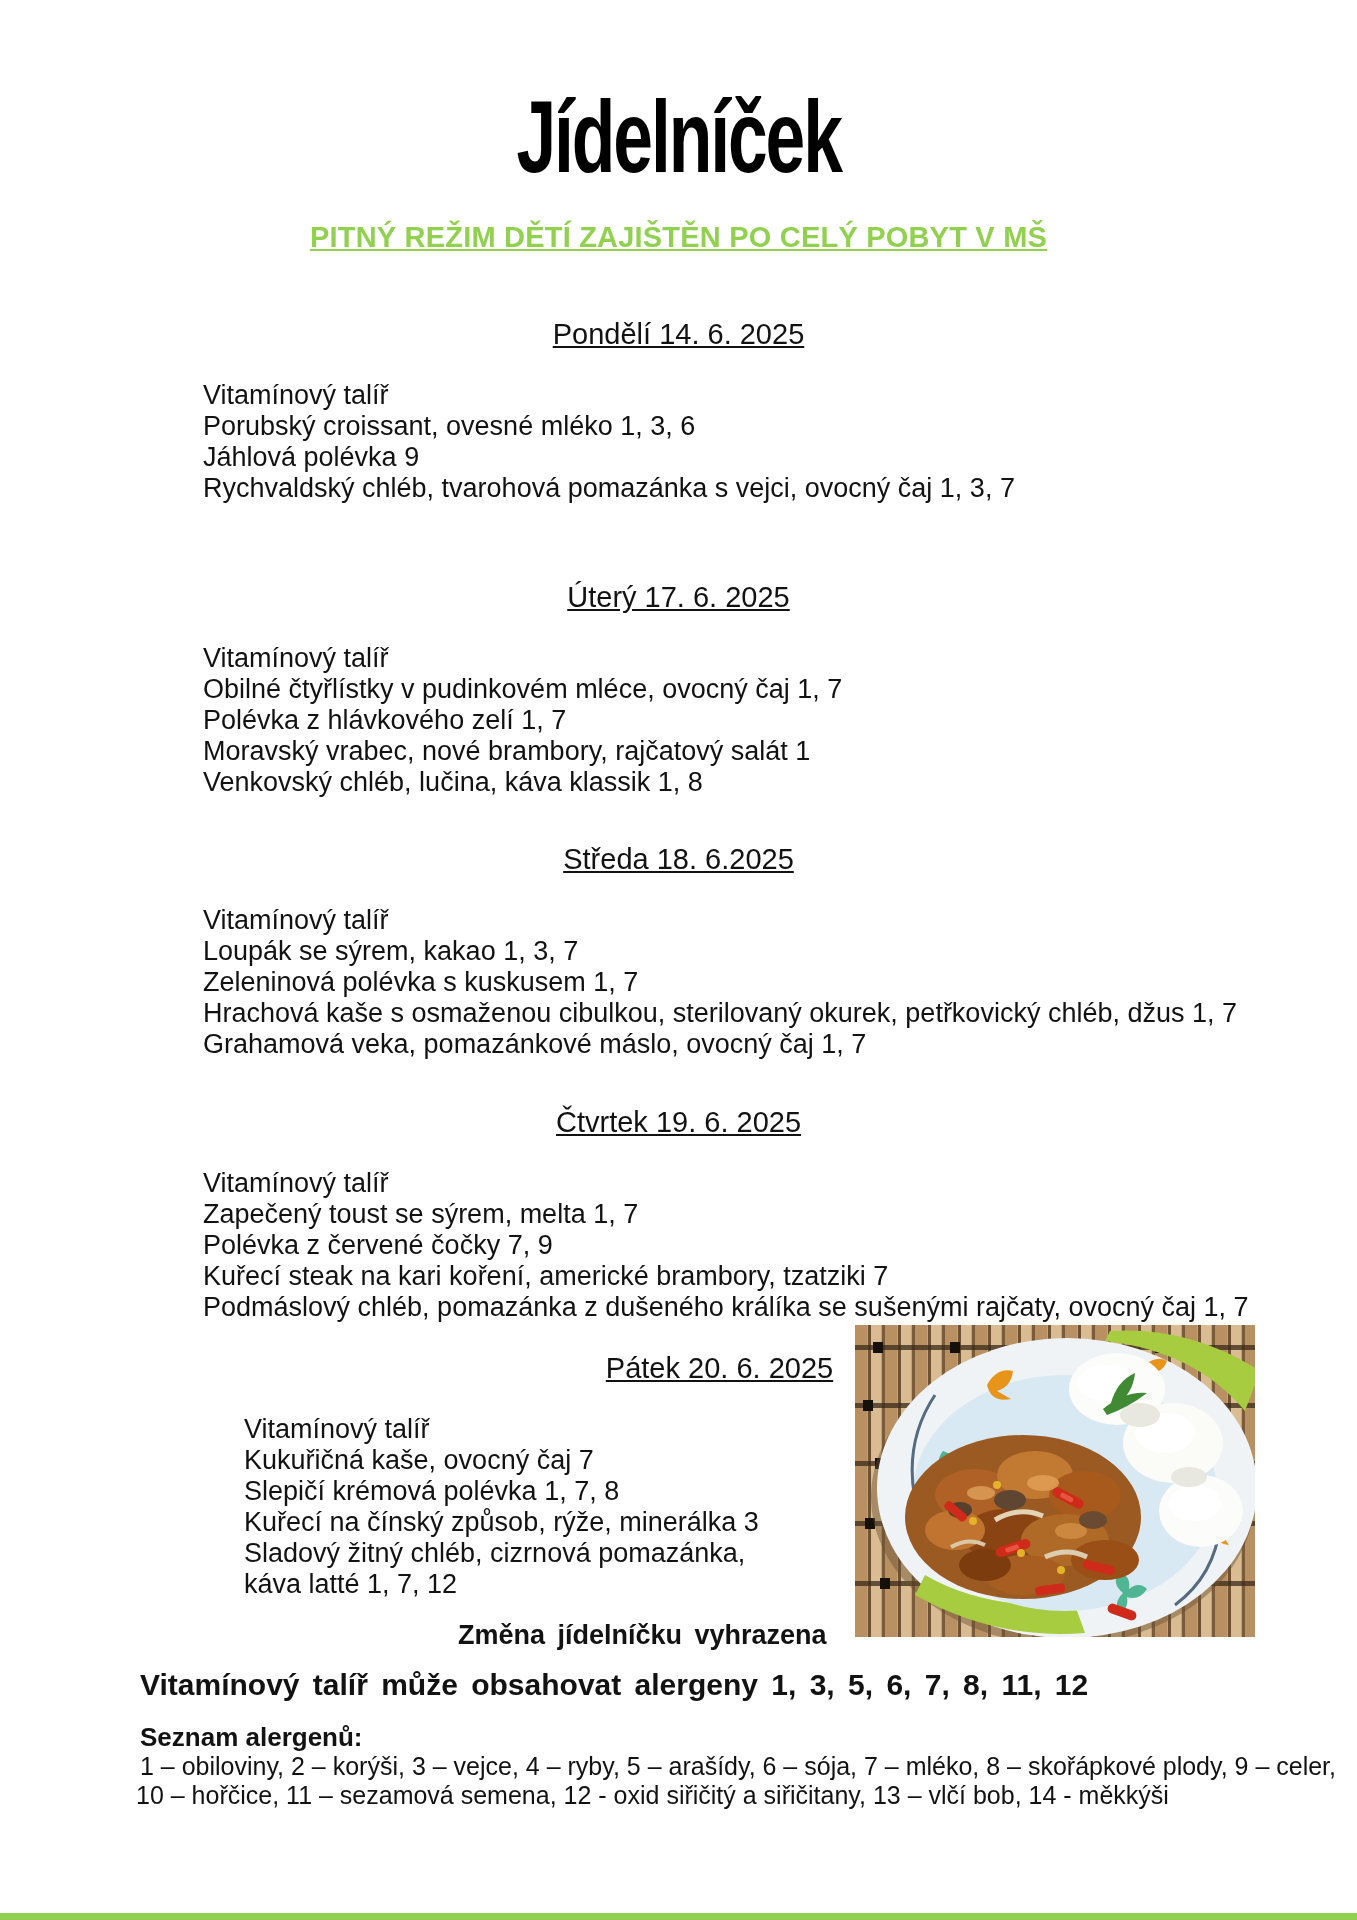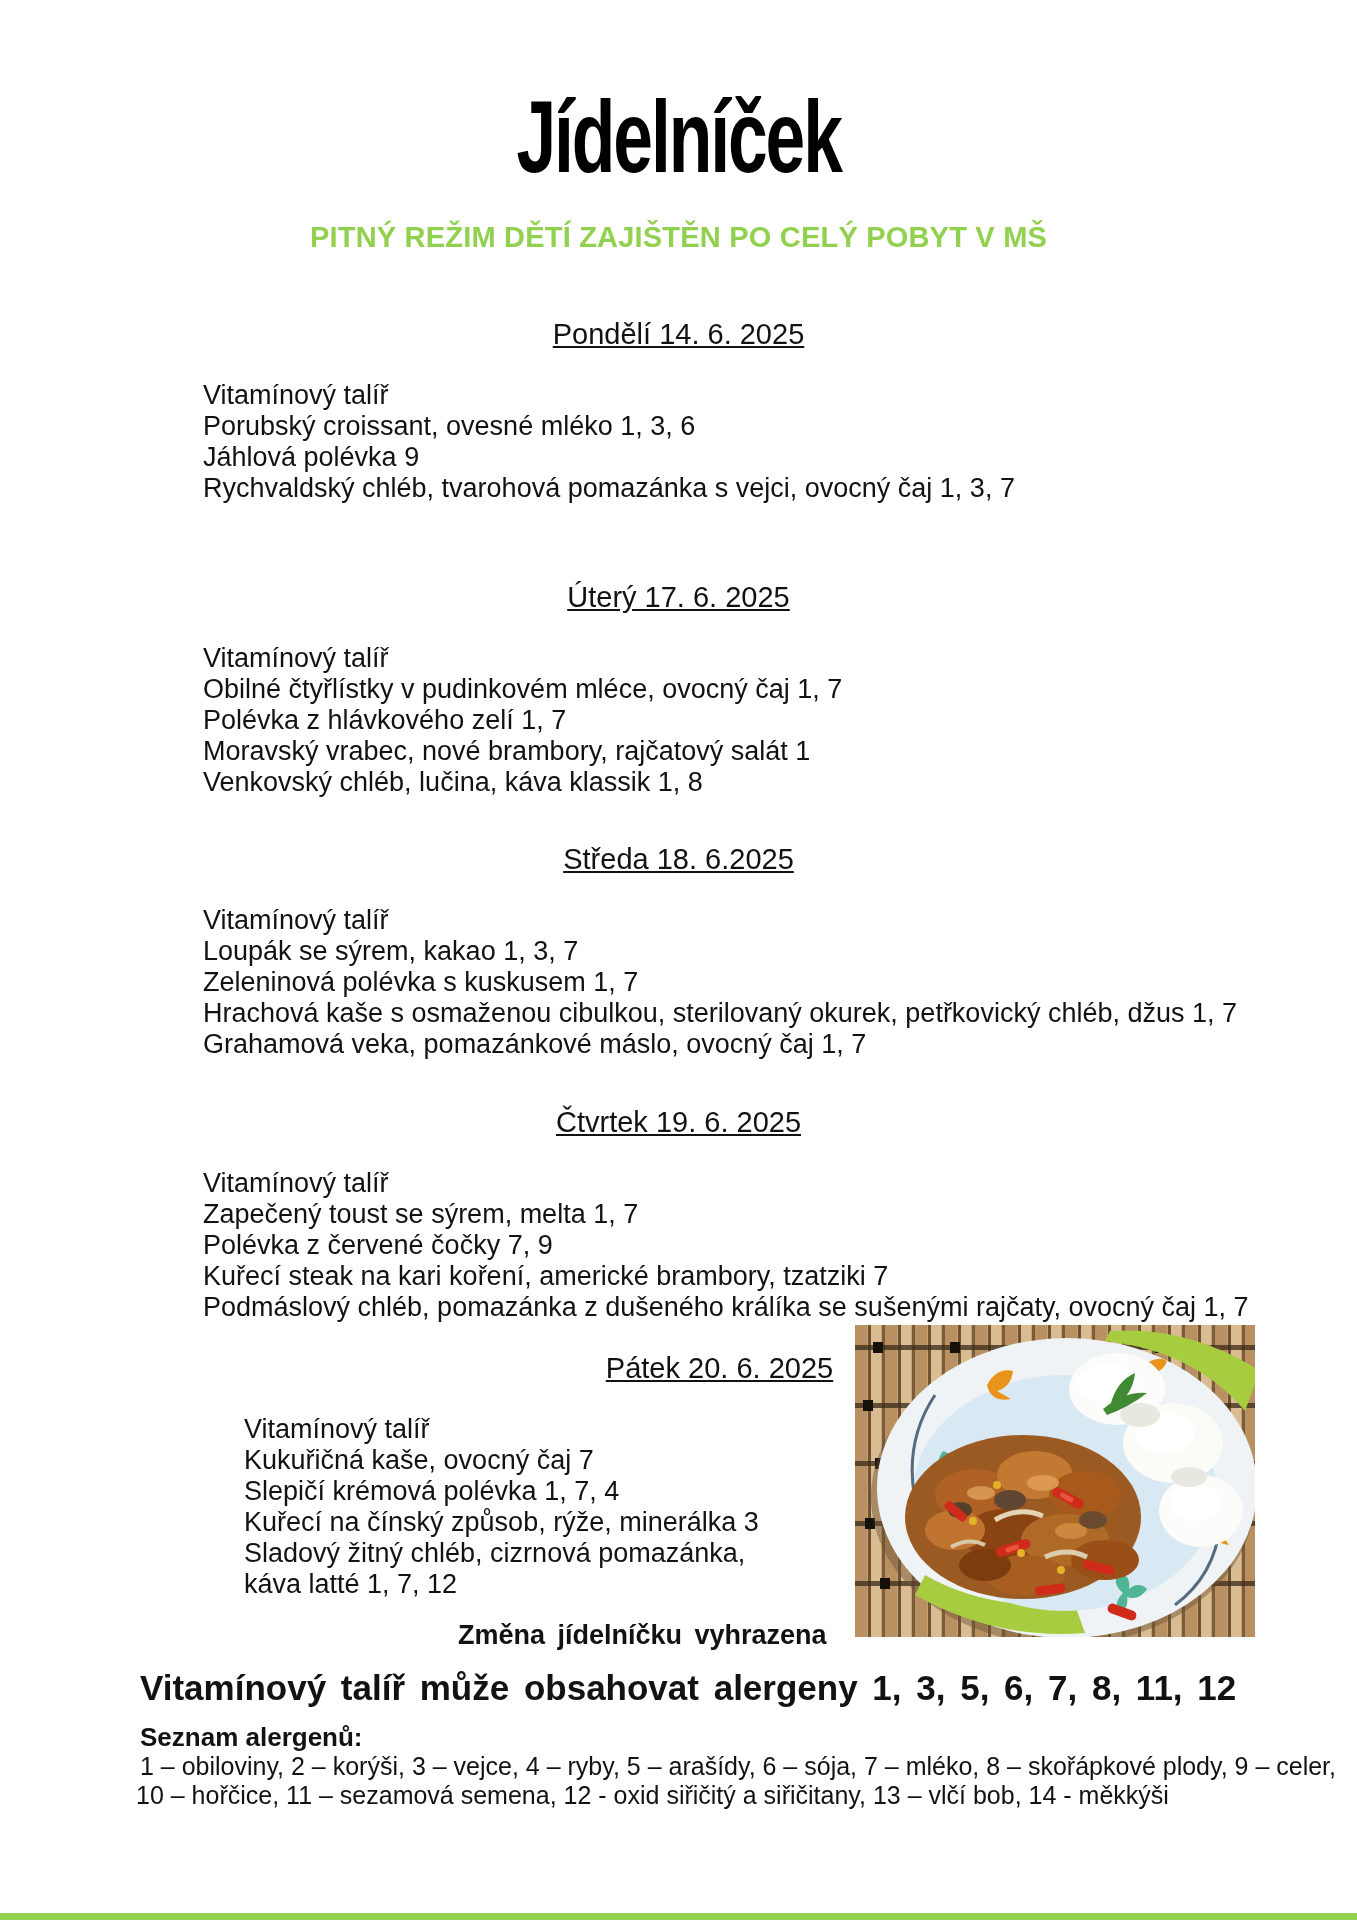--- a/index.html
+++ b/index.html
@@ -23,20 +23,21 @@
     transform:scaleX(0.70);
     transform-origin:center;
     color:#000;
   }
   
   .subtitle-wrap{position:absolute;top:221px;left:0;width:100%;text-align:center;}
   .subtitle{
     font-size:29px;
     font-weight:bold;
     color:#92D050;
+    text-decoration:underline;
     letter-spacing:0.2px;
   }
   
   .day{position:absolute;left:0;width:100%;}
   .day-0{top:318px;}
   .day-1{top:581px;}
   .day-2{top:843px;}
   .day-3{top:1106px;}
   .day-4{top:1352px;padding-left:41px;}
   .day-heading{
@@ -61,21 +62,21 @@
     left:855px;top:1325px;
     width:400px;height:312px;
   }
   
   .change-note{
     position:absolute;top:1620px;left:458px;
     font-size:27px;font-weight:bold;word-spacing:5px;
   }
   .vitamin-note{
     position:absolute;top:1668px;left:140px;
-    font-size:35px;font-weight:bold;word-spacing:5px;
+    font-size:30px;font-weight:bold;word-spacing:5px;
   }
   .allergen-title{
     position:absolute;top:1722px;left:140px;
     font-size:26px;font-weight:bold;
   }
   .allergen-line-1{
     position:absolute;top:1752px;left:140px;
     font-size:25px;
   }
   .allergen-line-2{
@@ -141,21 +142,21 @@
       <div class="menu-line">Kuřecí steak na kari koření, americké brambory, tzatziki 7</div>
       <div class="menu-line">Podmáslový chléb, pomazánka z dušeného králíka se sušenými rajčaty, ovocný čaj 1, 7</div>
     </div>
   </section>
 
   <section class="day day-4">
     <h2 class="day-heading">Pátek 20. 6. 2025</h2>
     <div class="day-lines">
       <div class="menu-line">Vitamínový talíř</div>
       <div class="menu-line">Kukuřičná kaše, ovocný čaj 7</div>
-      <div class="menu-line">Slepičí krémová polévka 1, 7, 4</div>
+      <div class="menu-line">Slepičí krémová polévka 1, 7, 8</div>
       <div class="menu-line">Kuřecí na čínský způsob, rýže, minerálka 3</div>
       <div class="menu-line">Sladový žitný chléb, cizrnová pomazánka,</div>
       <div class="menu-line">káva latté 1, 7, 12</div>
     </div>
   </section>
 
   <div class="photo">
     <svg width="400" height="312" viewBox="0 0 400 312" xmlns="http://www.w3.org/2000/svg">
       <defs>
         <pattern id="mat" width="30" height="312" patternUnits="userSpaceOnUse">

